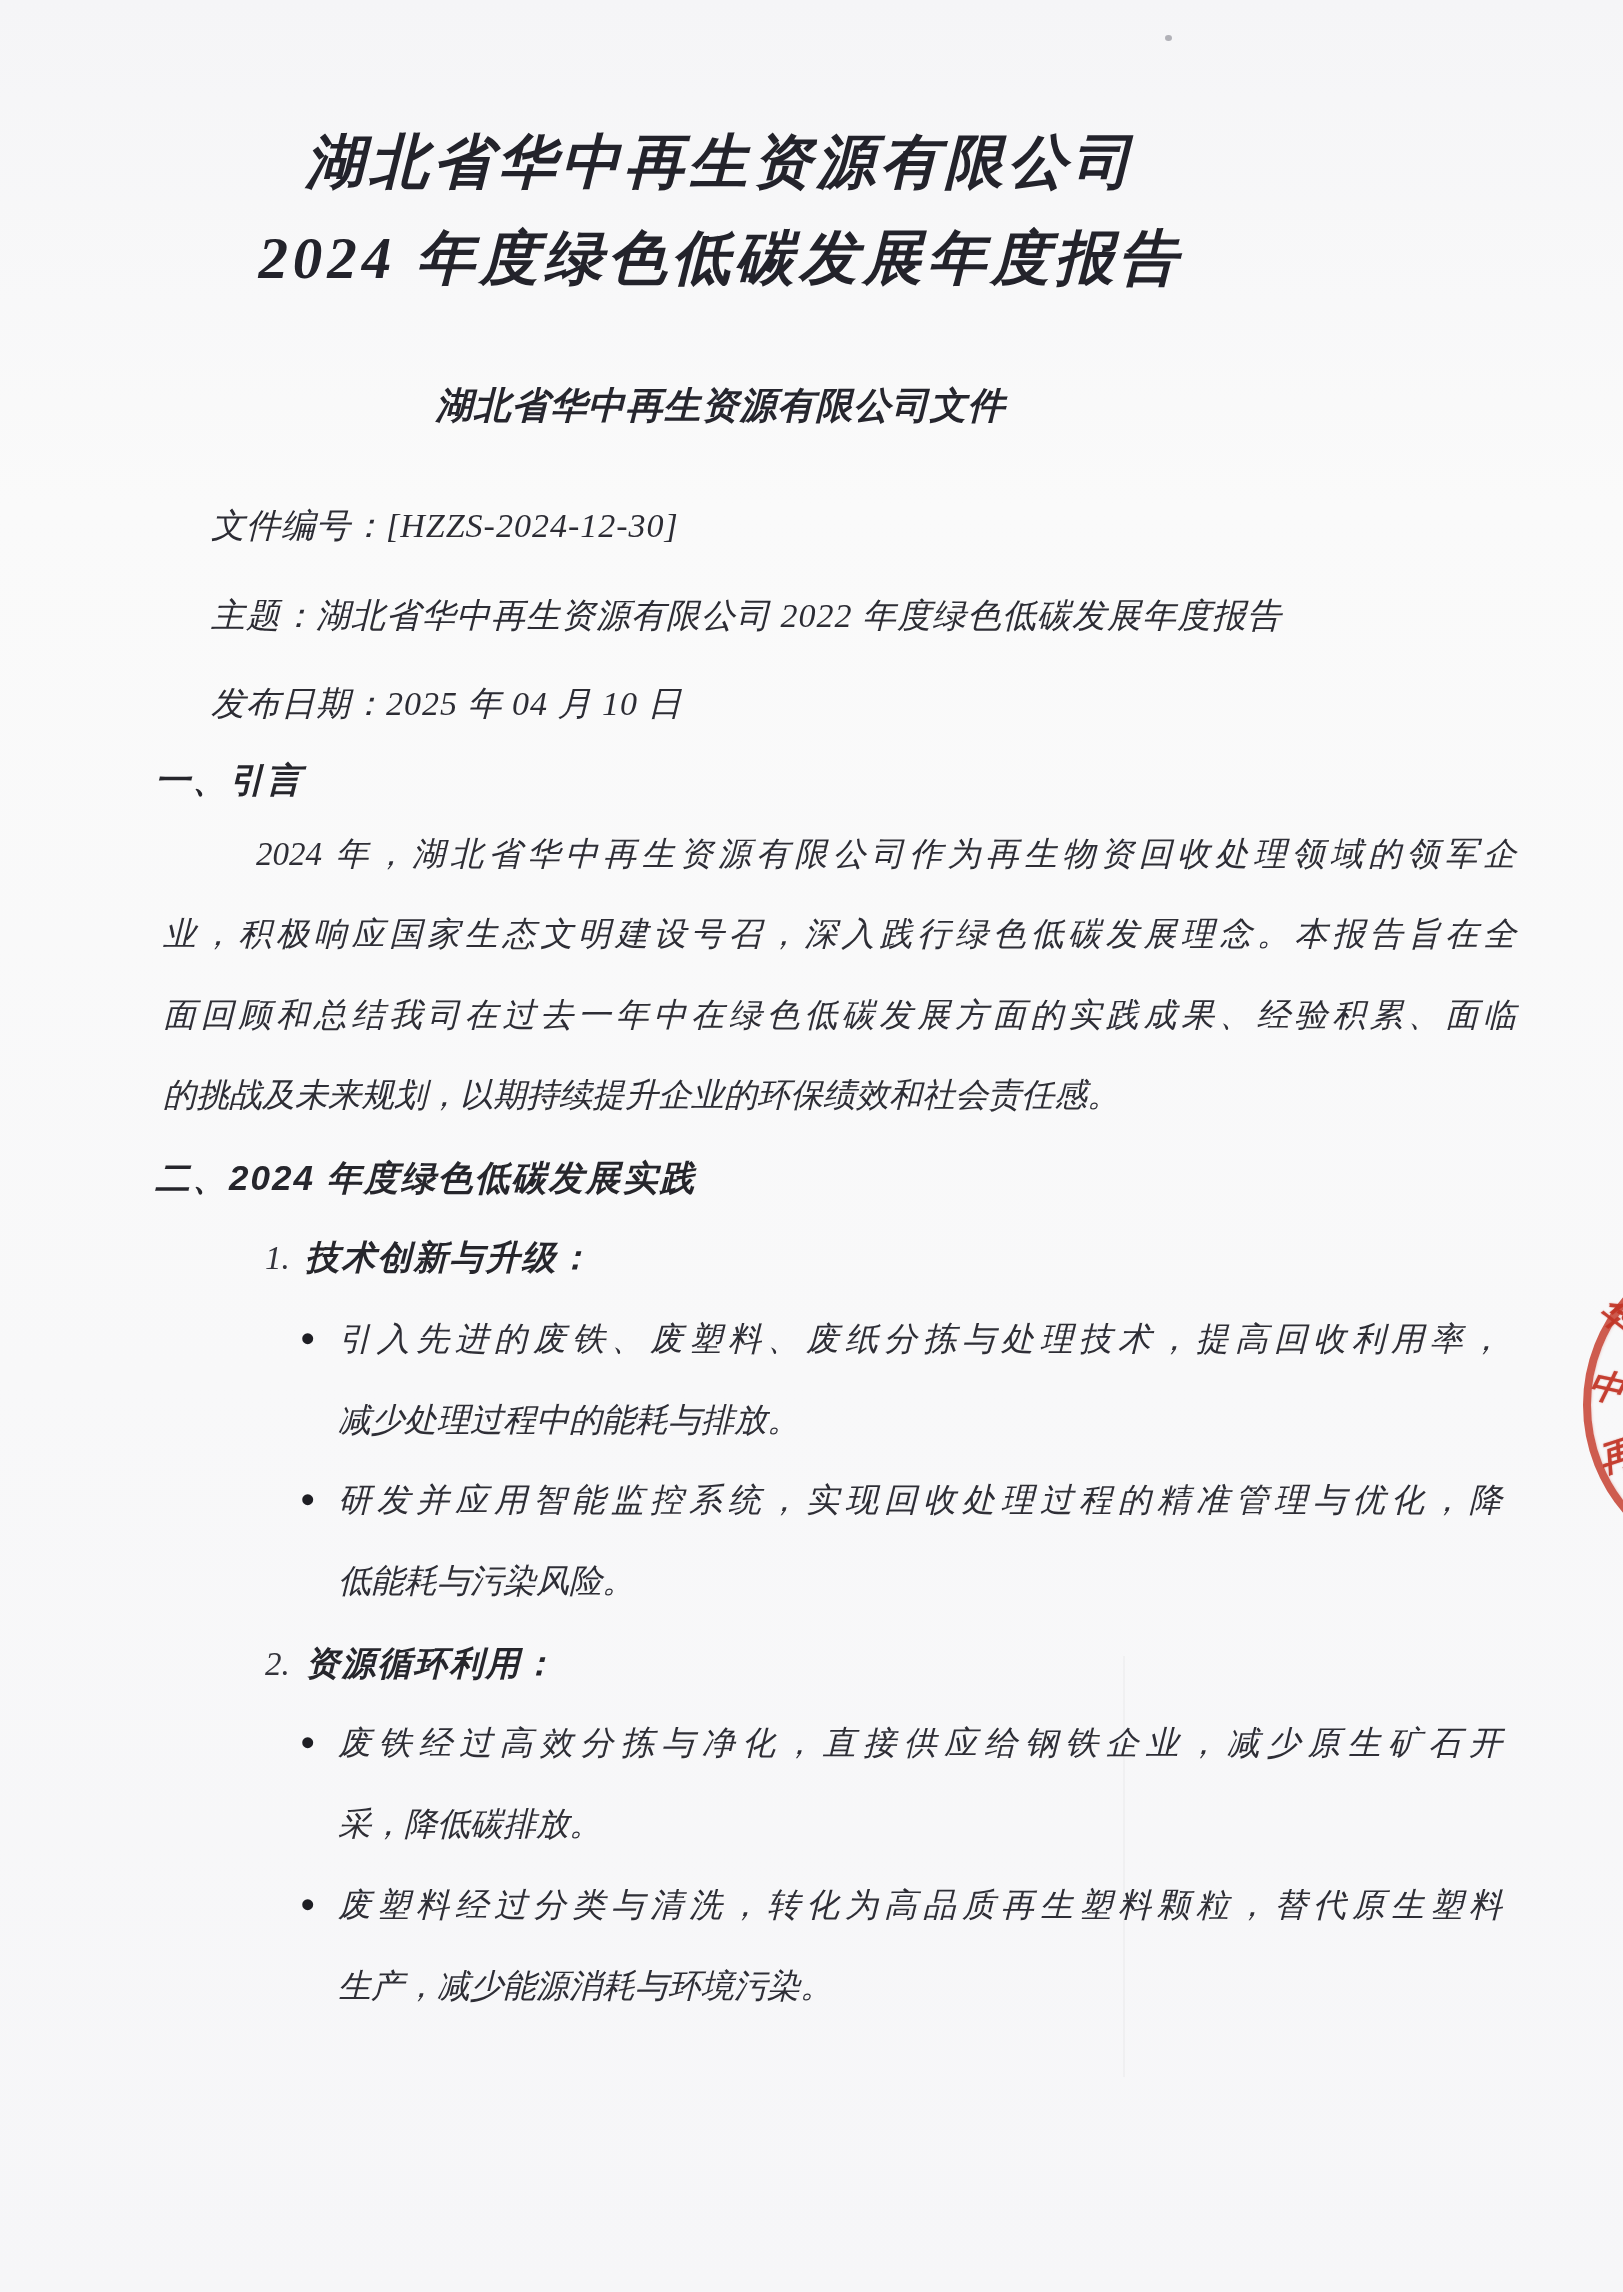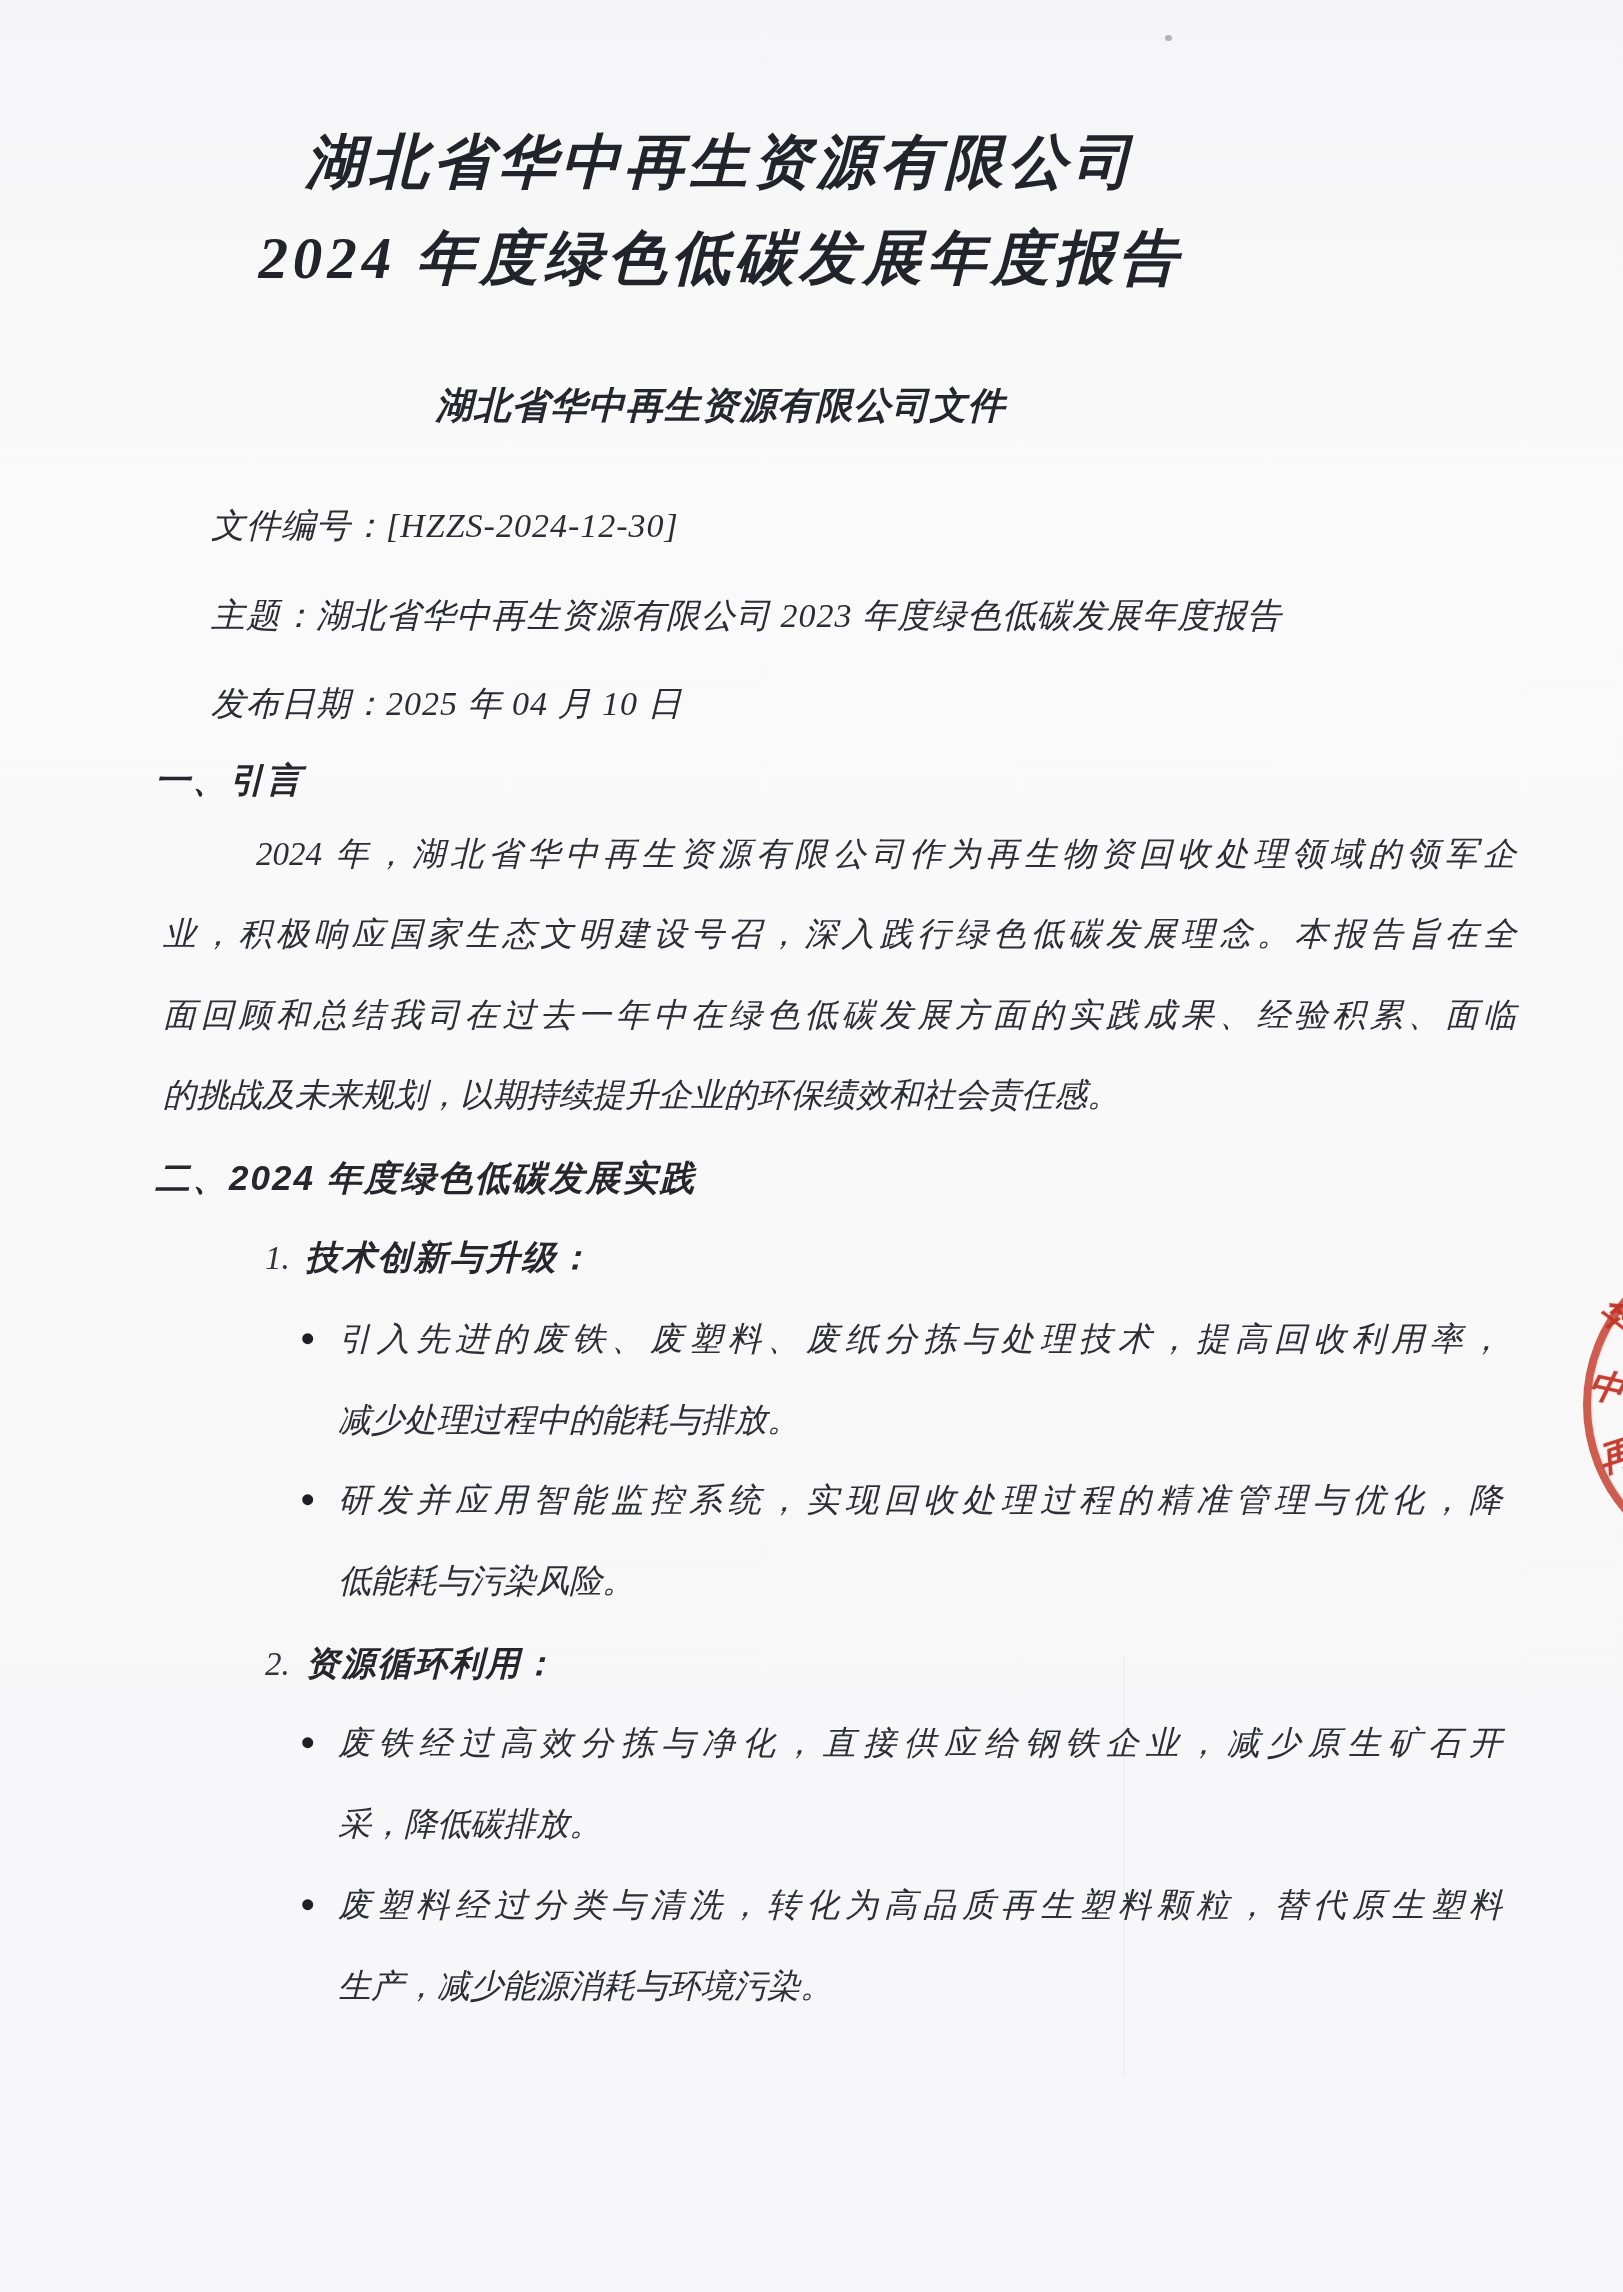--- a/index.html
+++ b/index.html
@@ -54,21 +54,21 @@
 <div class="page">
 
   <div class="abs speck"></div>
 
   <h1 class="abs center-band title" style="top:123px;">湖北省华中再生资源有限公司</h1>
   <h1 class="abs center-band title" style="top:219px;">2024 年度绿色低碳发展年度报告</h1>
 
   <h2 class="abs center-band subtitle" style="top:381px;">湖北省华中再生资源有限公司文件</h2>
 
   <div class="abs meta" style="top:503px;">文件编号：[HZZS-2024-12-30]</div>
-  <div class="abs meta" style="top:593px;">主题：湖北省华中再生资源有限公司 2023 年度绿色低碳发展年度报告</div>
+  <div class="abs meta" style="top:593px;">主题：湖北省华中再生资源有限公司 2022 年度绿色低碳发展年度报告</div>
   <div class="abs meta" style="top:681px;">发布日期：2025 年 04 月 10 日</div>
 
   <div class="abs sec-head" style="top:757px;">一、引言</div>
 
   <div class="abs pline body-line just indent" style="top:834px;">2024 年，湖北省华中再生资源有限公司作为再生物资回收处理领域的领军企</div>
   <div class="abs pline body-line just" style="top:914px;">业，积极响应国家生态文明建设号召，深入践行绿色低碳发展理念。本报告旨在全</div>
   <div class="abs pline body-line just" style="top:995px;">面回顾和总结我司在过去一年中在绿色低碳发展方面的实践成果、经验积累、面临</div>
   <div class="abs pline body-line nojust" style="top:1075px;">的挑战及未来规划，以期持续提升企业的环保绩效和社会责任感。</div>
 
   <div class="abs sec-head" style="top:1155px;">二、2024 年度绿色低碳发展实践</div>

